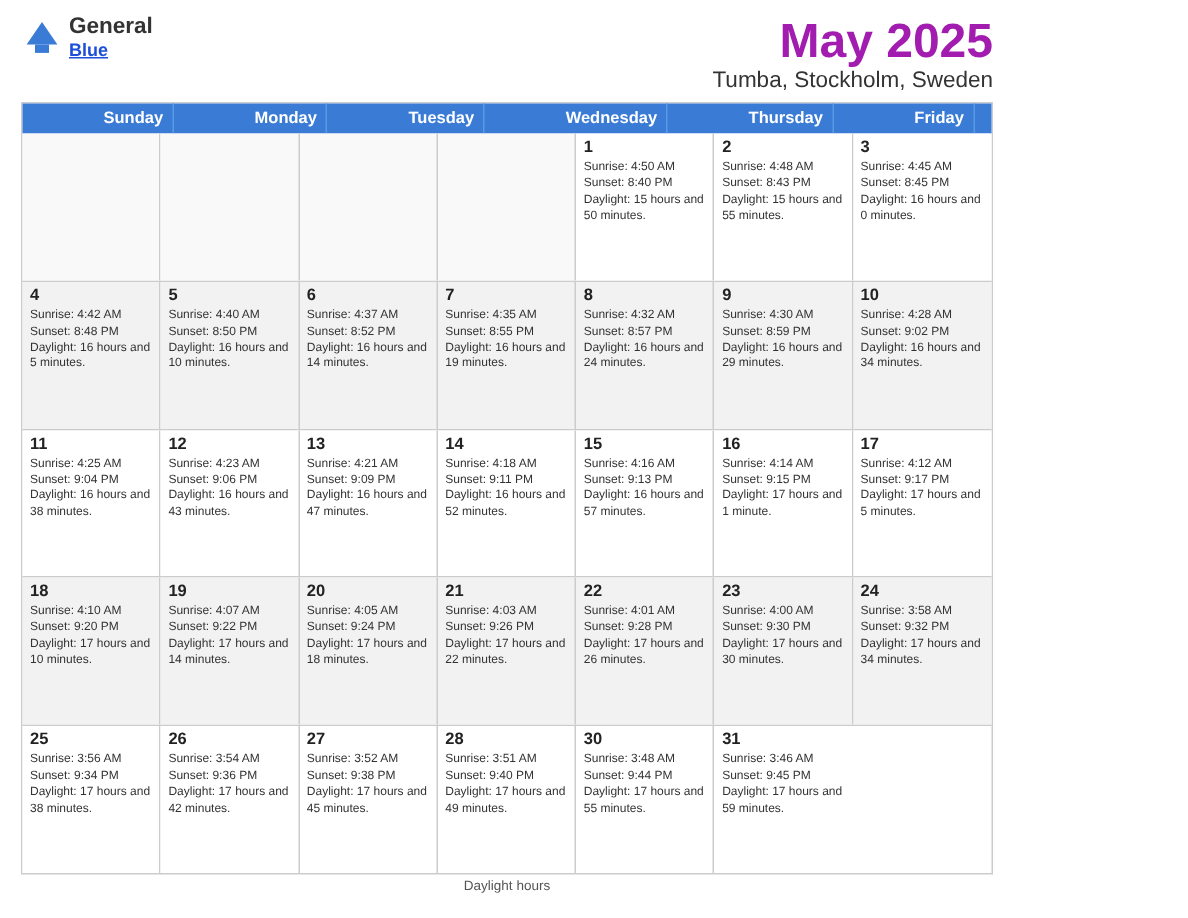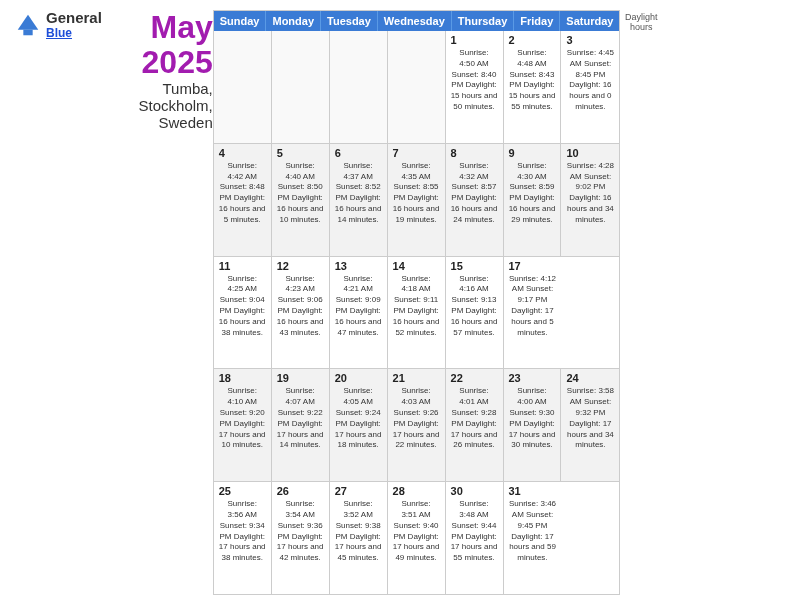--- a/index.html
+++ b/index.html
@@ -7,20 +7,21 @@
       font-family: Arial, sans-serif;
       background: #fff;
       width: 792px;
       height: 612px;
       overflow: hidden;
     }
     .page {
       width: 676px;
       height: 612px;
       display: flex;
+      flex-direction: column;
       padding: 10px 14px 17px 14px;
     }
     .header {
       display: flex;
       justify-content: space-between;
       align-items: flex-start;
       margin-bottom: 6px;
     }
     .logo {
       display: flex;
@@ -72,20 +73,21 @@
       grid-template-columns: repeat(7, 1fr);
       background: #3a7bd5;
     }
     .cal-header-cell {
       color: #fff;
       font-size: 11px;
       font-weight: bold;
       padding: 4px 6px;
       text-align: left;
       border-right: 1px solid #5a9ae5;
+      margin-left: 48px;
     }
     .cal-header-cell:last-child { border-right: none; }
     .cal-body {
       flex: 1;
       display: flex;
       flex-direction: column;
     }
     .cal-row {
       display: grid;
       grid-template-columns: repeat(7, 1fr);
@@ -108,21 +110,20 @@
     .day-num {
       font-size: 11px;
       font-weight: bold;
       margin-bottom: 2px;
       color: #222;
     }
     .day-info {
       font-size: 8px;
       line-height: 1.35;
       color: #333;
-      text-align: center;
     }
     .daylight-label {
       font-size: 9px;
       color: #555;
       text-align: center;
       margin-top: 2px;
     }
   </style>
 </head>
 <body>
@@ -264,20 +265,27 @@
 and 52 minutes.</div>
           </div>
           <div class="cal-cell">
             <div class="day-num">15</div>
             <div class="day-info">Sunrise: 4:16 AM
 Sunset: 9:13 PM
 Daylight: 16 hours
 and 57 minutes.</div>
           </div>
           <div class="cal-cell">
+            <div class="day-num">16</div>
+            <div class="day-info">Sunrise: 4:14 AM
+Sunset: 9:15 PM
+Daylight: 17 hours
+and 1 minute.</div>
+          </div>
+          <div class="cal-cell">
             <div class="day-num">17</div>
             <div class="day-info">Sunrise: 4:12 AM
 Sunset: 9:17 PM
 Daylight: 17 hours
 and 5 minutes.</div>
           </div>
         </div>
         <div class="cal-row">
           <div class="cal-cell alt">
             <div class="day-num">18</div>

